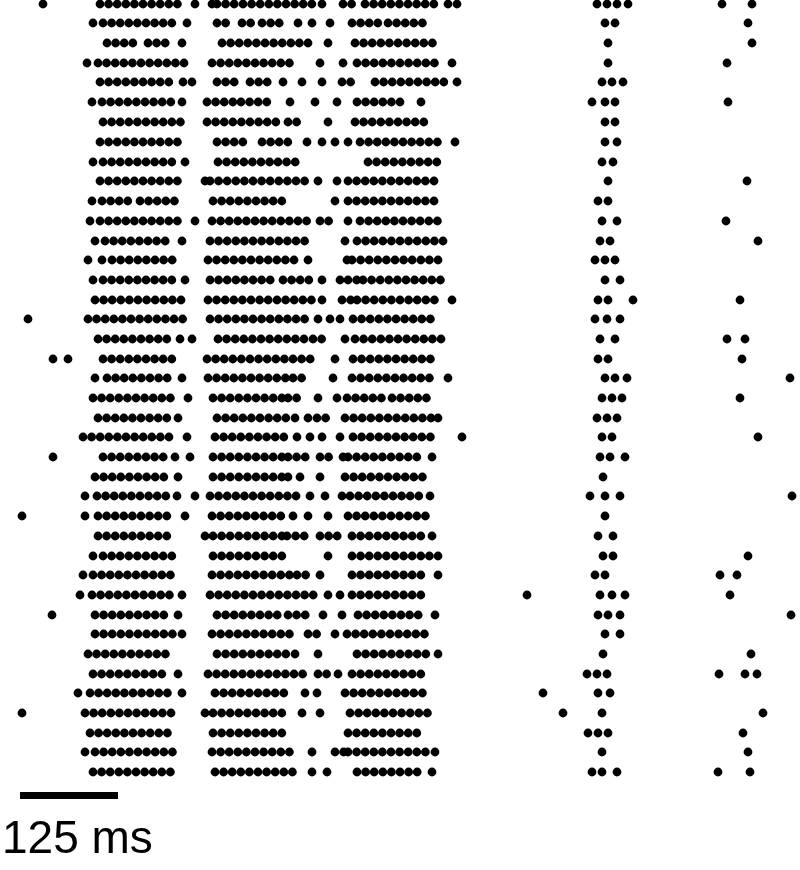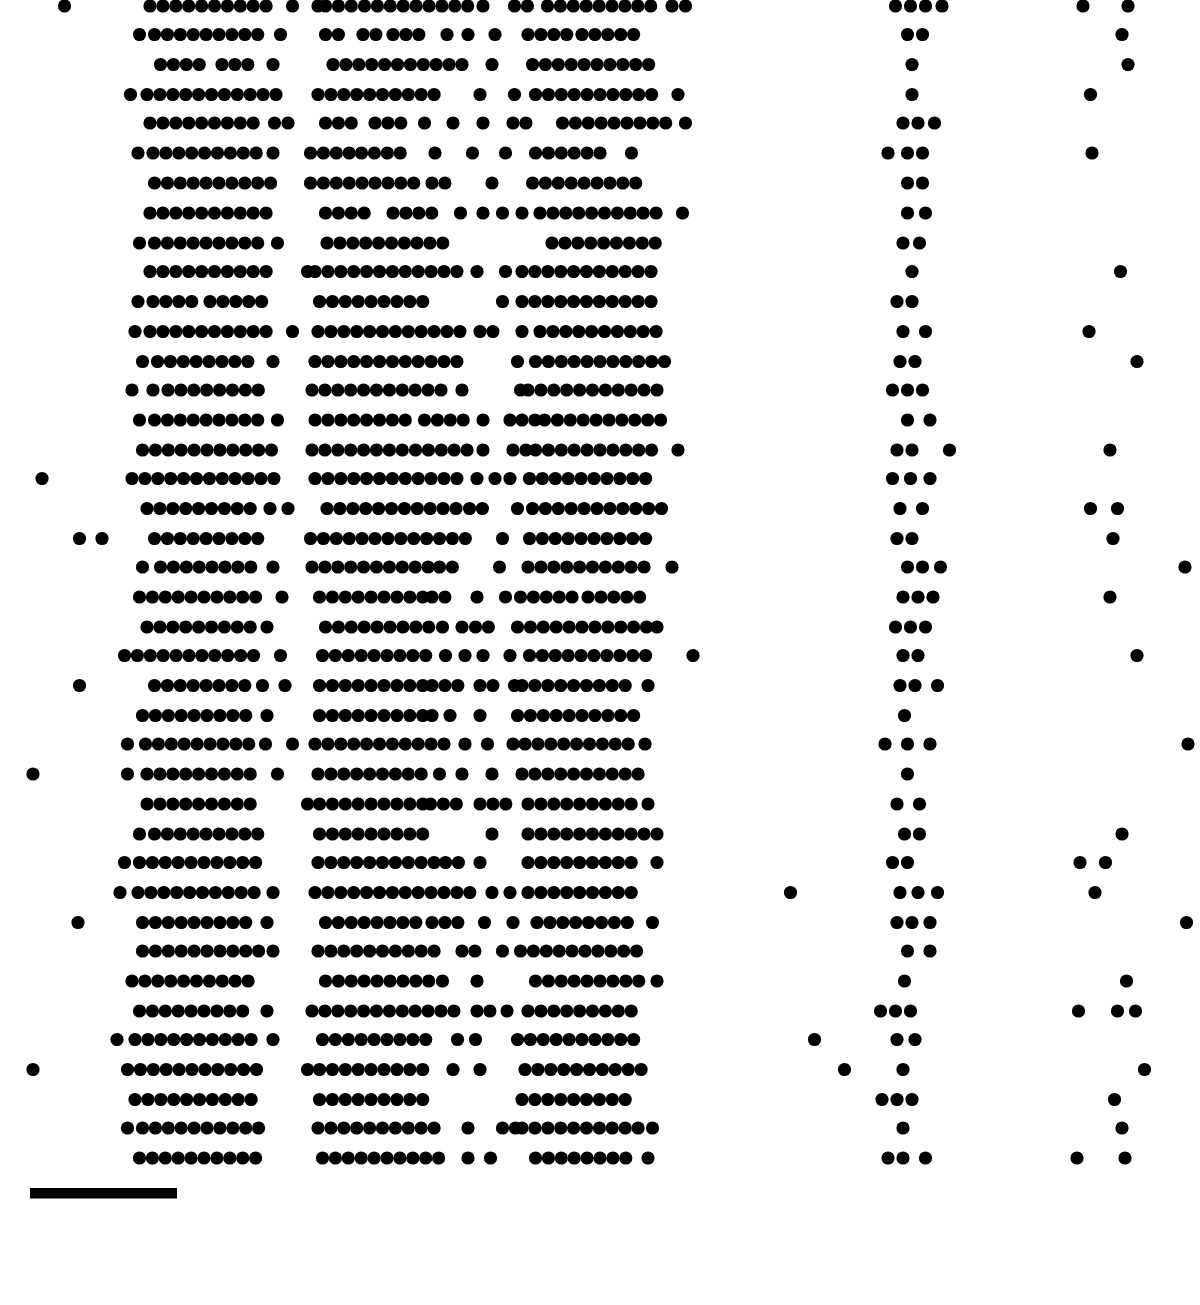--- a/index.html
+++ b/index.html
@@ -1507,13 +1507,14 @@
         <circle cx="417.2" cy="772" r="4.4" fill="#000000"></circle>
         <circle cx="432.0" cy="772" r="4.4" fill="#000000"></circle>
         <circle cx="592.0" cy="772" r="4.4" fill="#000000"></circle>
         <circle cx="602.0" cy="772" r="4.4" fill="#000000"></circle>
         <circle cx="617.0" cy="772" r="4.4" fill="#000000"></circle>
         <circle cx="718.0" cy="772" r="4.4" fill="#000000"></circle>
         <circle cx="750.0" cy="772" r="4.4" fill="#000000"></circle>
       </g>
     <rect id="scale-bar" fill="#000000" x="20" y="792" width="98" height="7"></rect>
   </svg>
+  <div class="scalebar-label">125 ms</div>
 </div>
 
 </body></html>

